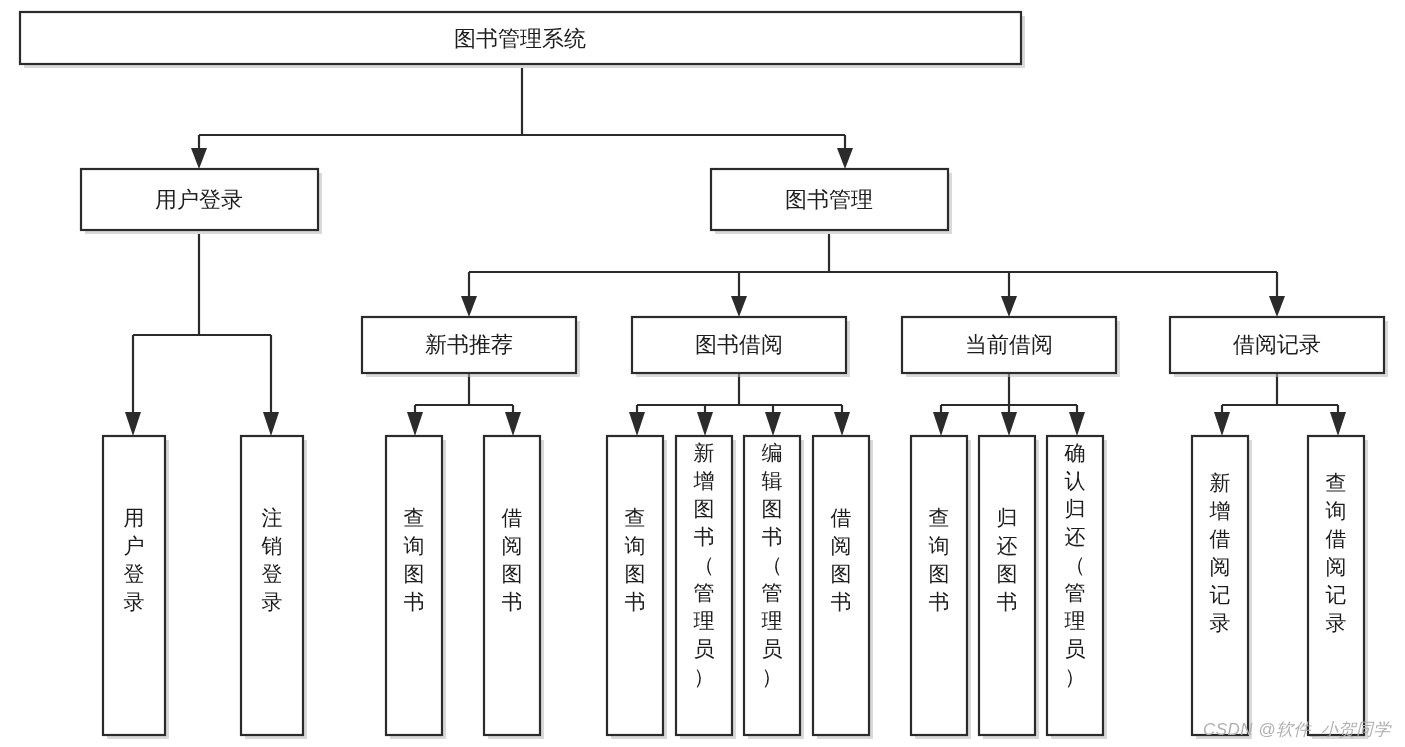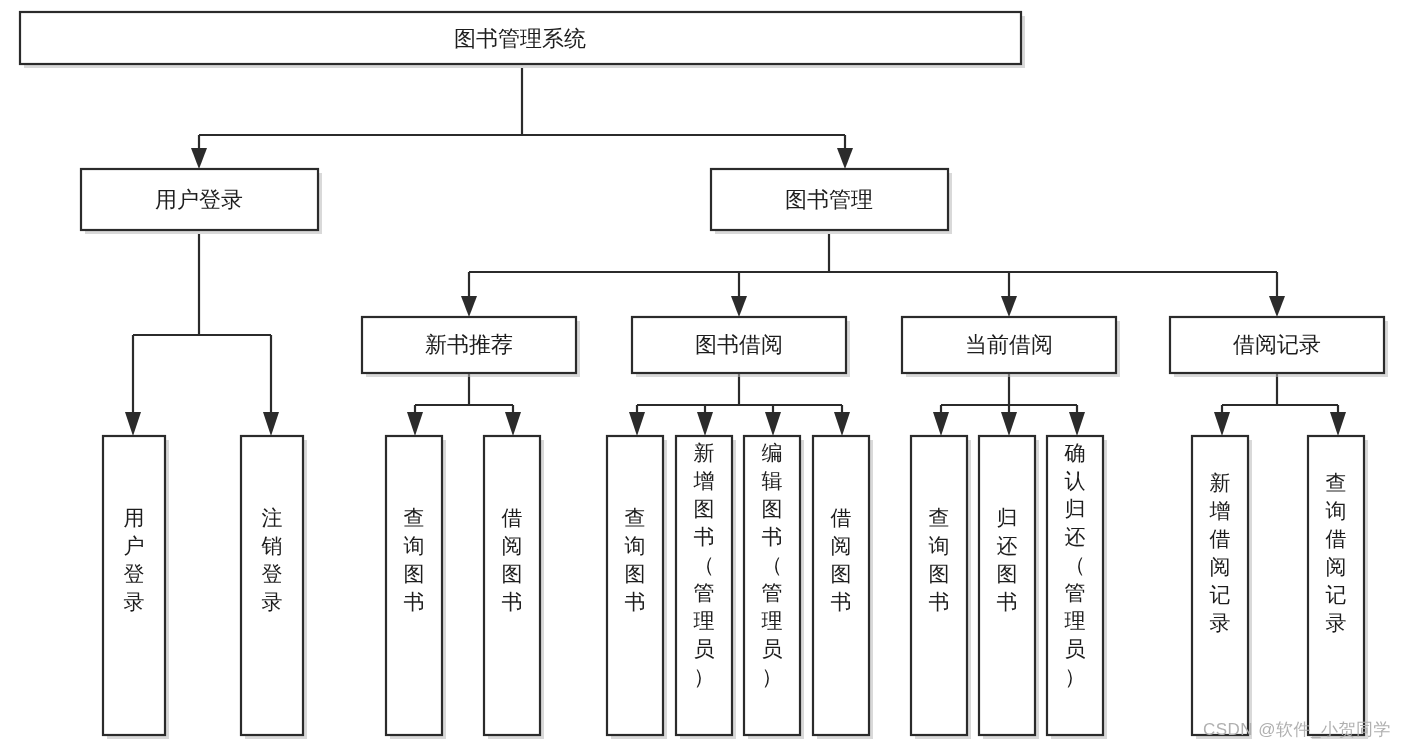--- a/index.html
+++ b/index.html
@@ -62,20 +62,21 @@
   .watermark {
     position: absolute;
     right: 14px;
     bottom: 6px;
     font-family: "Liberation Sans", sans-serif;
     font-size: 17px;
     color: #b0b0b0;
     letter-spacing: 0.5px;
     white-space: nowrap;
     user-select: none;
+    font-style: italic;
   }
 </style>
 </head>
 <body>
 
 <div id="diagram-root">
 
   <svg id="tree-svg" viewBox="0 0 1405 747">
 
     <g>

